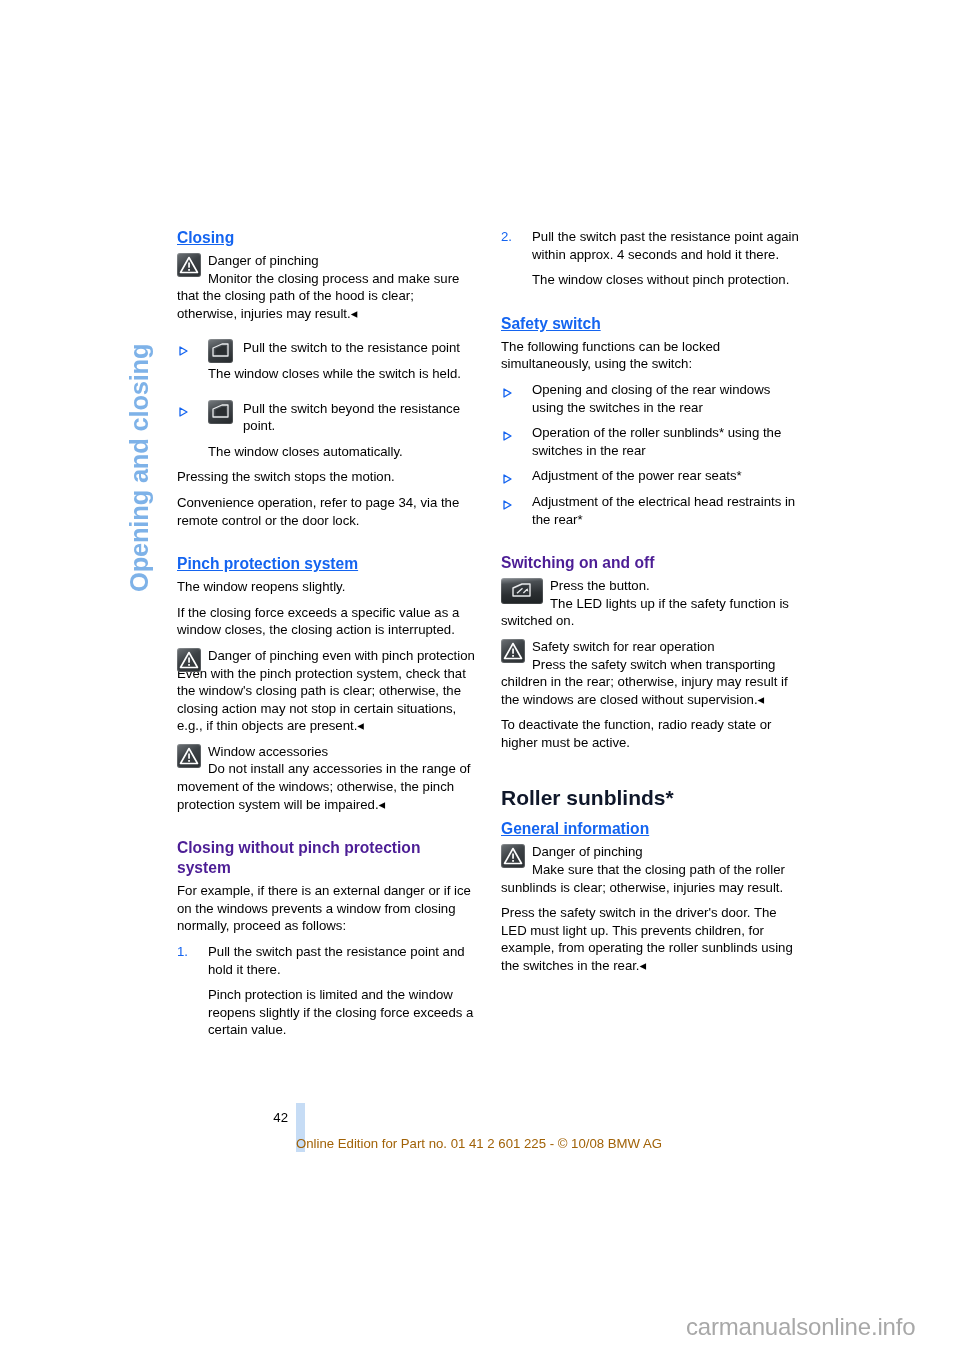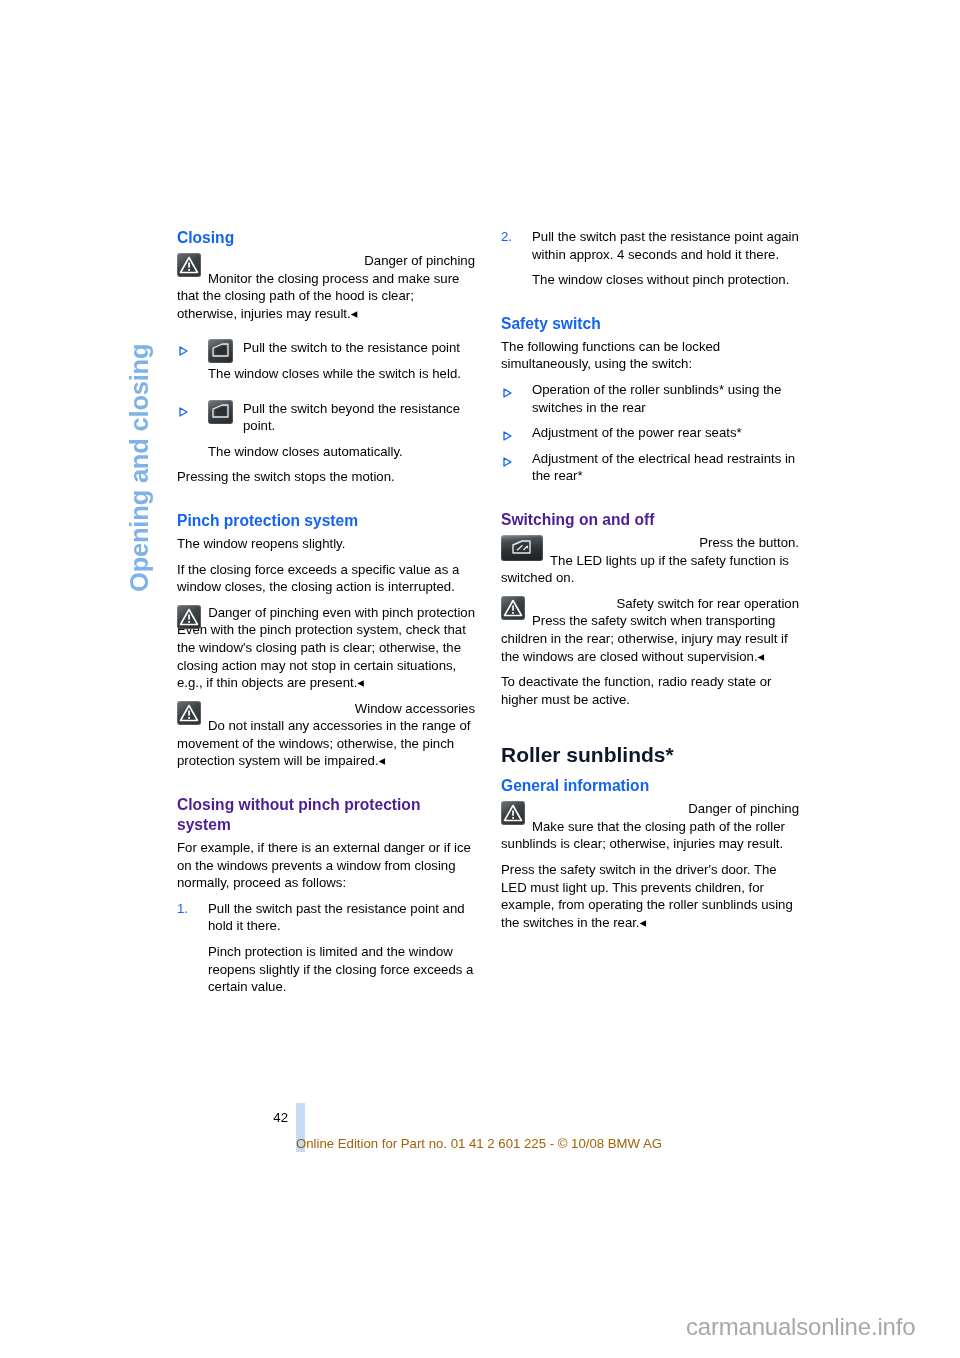--- a/index.html
+++ b/index.html
@@ -45,20 +45,21 @@
   }
   .col-left  { left: 177px; }
   .col-right { left: 501px; }
 
   h2.h-main {
     margin: 0 0 4px 0;
     font-size: 15.6px;
     font-weight: bold;
     color: #1464f0;
     line-height: 20px;
+    text-decoration: underline;
   }
   h2.h-big {
     margin: 0 0 9px 0;
     font-size: 21px;
     font-weight: bold;
     color: #0f172a;
     line-height: 25px;
   }
   h3.h-sub {
     margin: 0 0 4px 0;
@@ -84,21 +85,20 @@
   }
   .note .icon {
     position: absolute;
     left: 0;
     top: 1px;
   }
   .note .note-head {
     display: block;
     margin-left: 31px;
     margin-bottom: 0;
-    text-align: right;
   }
   .note .note-body {
     display: block;
     margin-left: 0;
     text-indent: 31px;
   }
   .note .note-body.noindent { text-indent: 0; }
 
   
   .ico-warn {
@@ -267,20 +267,21 @@
             <path d="M2 13 L2 5 L11 1 L17 1 L17 13 Z" fill="none" stroke="#e8eaec" stroke-width="1.3" stroke-linejoin="round"></path>
             <path d="M4.5 11.5 L4.5 6 L11.3 2.9 L15 2.9 L15 11.5 Z" fill="#2b2f32" stroke="none"></path>
           </svg>
         </span>
       </span>
       <span class="icon-text">Pull the switch beyond the resistance point.</span>
     </div>
     <p class="sub-para">The window closes automatically.</p>
 
     <p>Pressing the switch stops the motion.</p>
+    <p>Convenience operation, refer to page 34, via the remote control or the door lock.</p>
 
     <div class="sec-gap"></div>
 
     <h2 class="h-main">Pinch protection system</h2>
     <p>The window reopens slightly.</p>
     <p>If the closing force exceeds a specific value as a window closes, the closing action is interrupted.</p>
 
     <div class="note">
       <span class="icon">
         <span class="ico-warn">
@@ -327,20 +328,28 @@
       <span class="num">2.</span>
       <span>Pull the switch past the resistance point again within approx. 4 seconds and hold it there.</span>
     </div>
     <p class="sub-para">The window closes without pinch protection.</p>
 
     <div class="sec-gap"></div>
 
     <h2 class="h-main">Safety switch</h2>
     <p>The following functions can be locked simultaneously, using the switch:</p>
 
+    <div class="bullet-row">
+      <span class="tri">
+        <svg width="9" height="10" viewBox="0 0 9 10">
+          <polygon points="1,1 8,5 1,9" fill="none" stroke="#1464f0" stroke-width="1.3" stroke-linejoin="round"></polygon>
+        </svg>
+      </span>
+      <span>Opening and closing of the rear windows using the switches in the rear</span>
+    </div>
     <div class="bullet-row">
       <span class="tri">
         <svg width="9" height="10" viewBox="0 0 9 10">
           <polygon points="1,1 8,5 1,9" fill="none" stroke="#1464f0" stroke-width="1.3" stroke-linejoin="round"></polygon>
         </svg>
       </span>
       <span>Operation of the roller sunblinds* using the switches in the rear</span>
     </div>
     <div class="bullet-row">
       <span class="tri">

